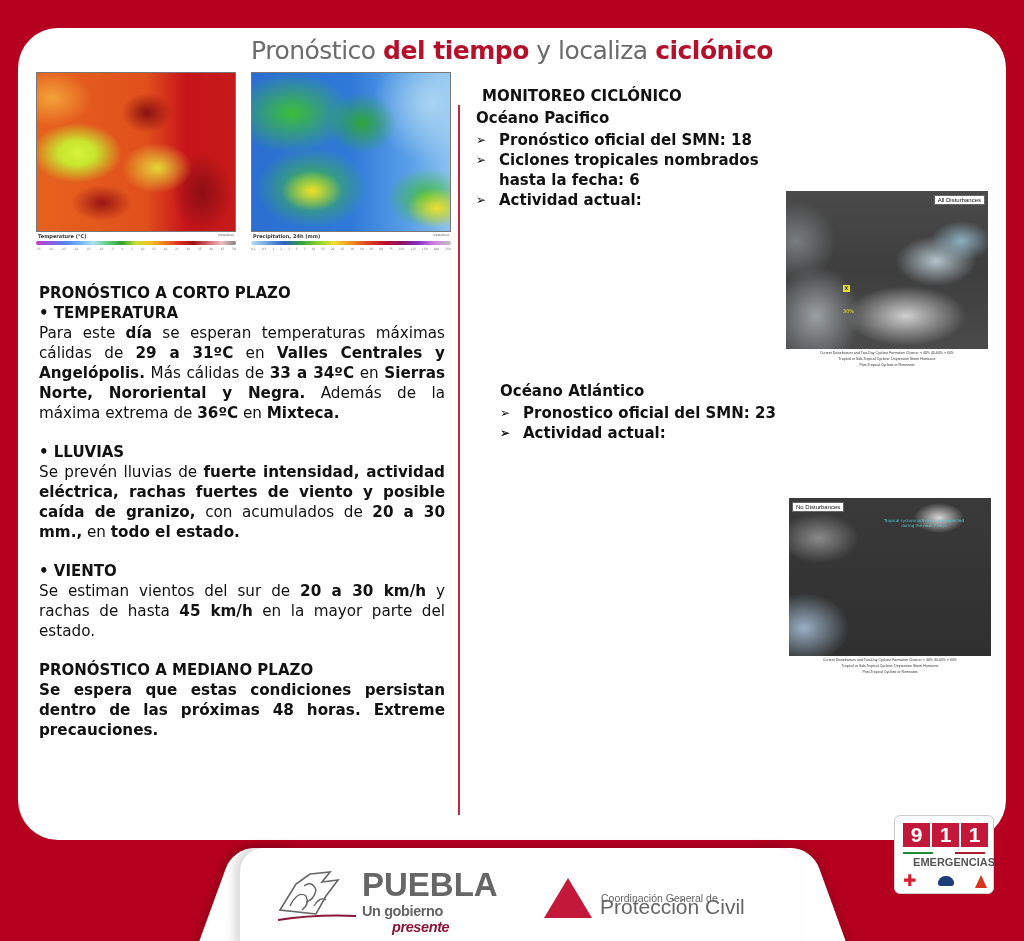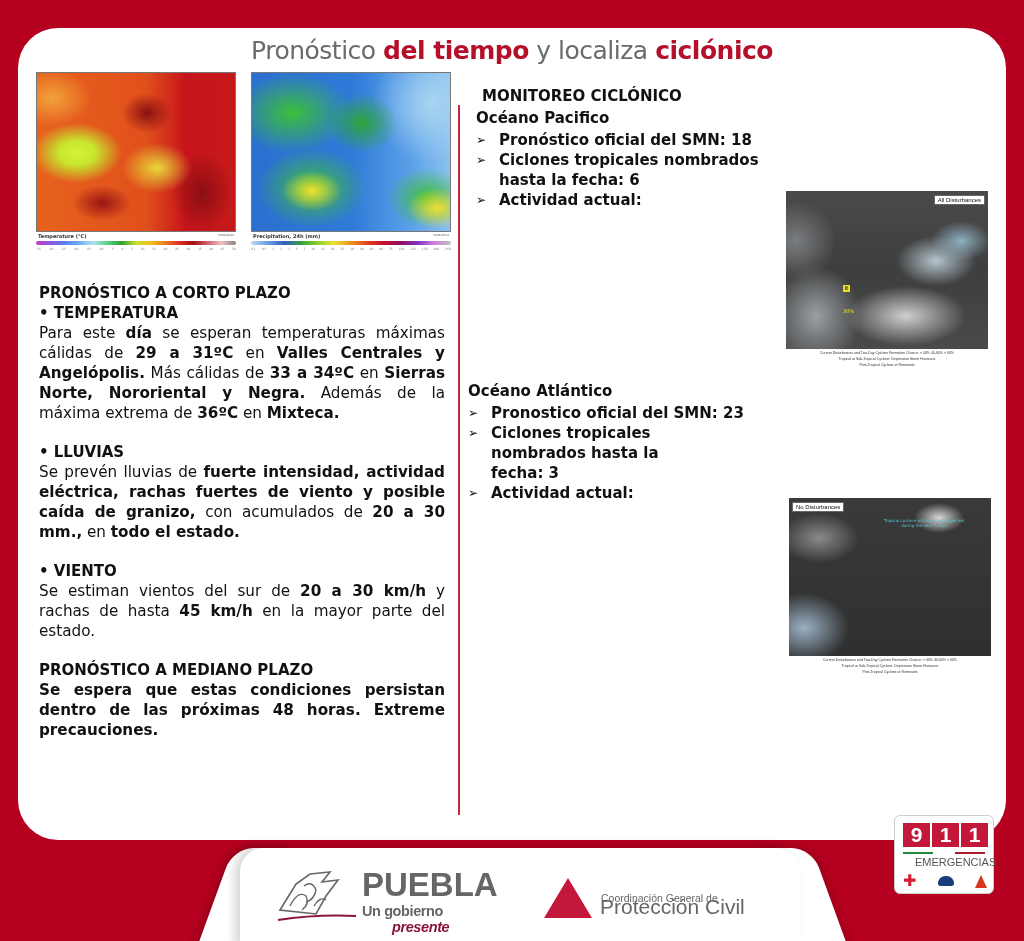--- a/index.html
+++ b/index.html
@@ -114,21 +114,21 @@
   .ocean { font-weight: bold; font-size: 15px; padding-left: 4px; margin-top: 2px; }
   .bullets { list-style: none; margin-top: 2px; }
   .bullets li {
     position: relative; padding-left: 27px; font-weight: bold;
     line-height: 20px;
   }
   .bullets li .arrow {
     position: absolute; left: 4px; top: 0; font-size: 12px; font-weight: normal;
   }
   .right-para { text-align: justify; text-align-last: left; font-size: 15.2px; line-height: 19.5px; }
-  .atlantic-block { position: absolute; left: 464px; top: 380px; width: 295px; font-size: 15px; line-height: 19px; }
+  .atlantic-block { position: absolute; left: 496px; top: 380px; width: 295px; font-size: 15px; line-height: 19px; }
 
   
   .sat {
     position: absolute; width: 202px; height: 158px;
     background: #3a3a3a; overflow: hidden;
   }
   .sat-pacific {
     left: 786px; top: 191px;
     background:
       radial-gradient(ellipse 30px 20px at 175px 50px, #8fb0c0 0%, rgba(120,150,170,0) 100%),
@@ -228,22 +228,22 @@
   }
   .digits { position: absolute; left: 8px; top: 7px; display: flex; gap: 2px; }
   .digit {
     width: 27px; height: 24px; background: #c4183a; color: #fff;
     font-family: "Liberation Sans", sans-serif; font-weight: bold; font-size: 21px;
     text-align: center; line-height: 24px;
   }
   .flag-line-green { position: absolute; left: 8px; top: 36px; width: 30px; height: 2px; background: #1f8a3a; }
   .flag-line-red { position: absolute; left: 60px; top: 36px; width: 30px; height: 2px; background: #a81e2e; }
   .emerg-text {
-    position: absolute; left: 0; top: 40px; width: 100px; text-align: left;
-    font-family: "Liberation Sans", sans-serif; font-weight: normal; font-size: 11px; color: #555; margin-left: 20px;
+    position: absolute; left: 0; top: 40px; width: 100px; text-align: right;
+    font-family: "Liberation Sans", sans-serif; font-weight: bold; font-size: 11px; color: #555;
   }
   .emerg-icons { position: absolute; left: 8px; top: 57px; width: 84px; display: flex; justify-content: space-between; align-items: center; }
   .icon-cross { color: #d81e2e; font-size: 16px; font-weight: bold; line-height: 16px; }
   .icon-police { width: 16px; height: 10px; background: #1b3d7a; border-radius: 8px 8px 3px 3px; }
   .icon-fire { width: 0; height: 0; border-left: 6px solid transparent; border-right: 6px solid transparent; border-bottom: 13px solid #d8341e; }
 </style>
 </head>
 <body>
 
 <div class="card"></div>
@@ -333,21 +333,21 @@
     <li><span class="arrow">➢</span><span>Pronóstico oficial del SMN: 18</span></li>
     <li style="padding-right:8px"><span class="arrow">➢</span><span>Ciclones  tropicales nombrados hasta la fecha: 6</span></li>
     <li><span class="arrow">➢</span><span>Actividad actual:</span></li>
   </ul>
 </div>
 
 <div class="atlantic-block">
   <div class="ocean">Océano Atlántico</div>
   <ul class="bullets">
     <li><span class="arrow">➢</span><span>Pronostico oficial del SMN: 23</span></li>
-    <li style="padding-right:60px"><span class="arrow">➢</span><span>Ciclones  tropicales nombrados hasta la fecha: 3</span></li>
+    <li style="padding-right:60px"><span class="arrow">➢</span></li>
     <li><span class="arrow">➢</span><span>Actividad actual:</span></li>
   </ul>
 </div>
 
 <div class="sat sat-pacific">
   <span class="sat-label">All Disturbances</span>
   <span class="sat-marker">X</span>
   <span class="sat-pct">30%</span>
 </div>
 <div class="sat-caption cap-pacific">

